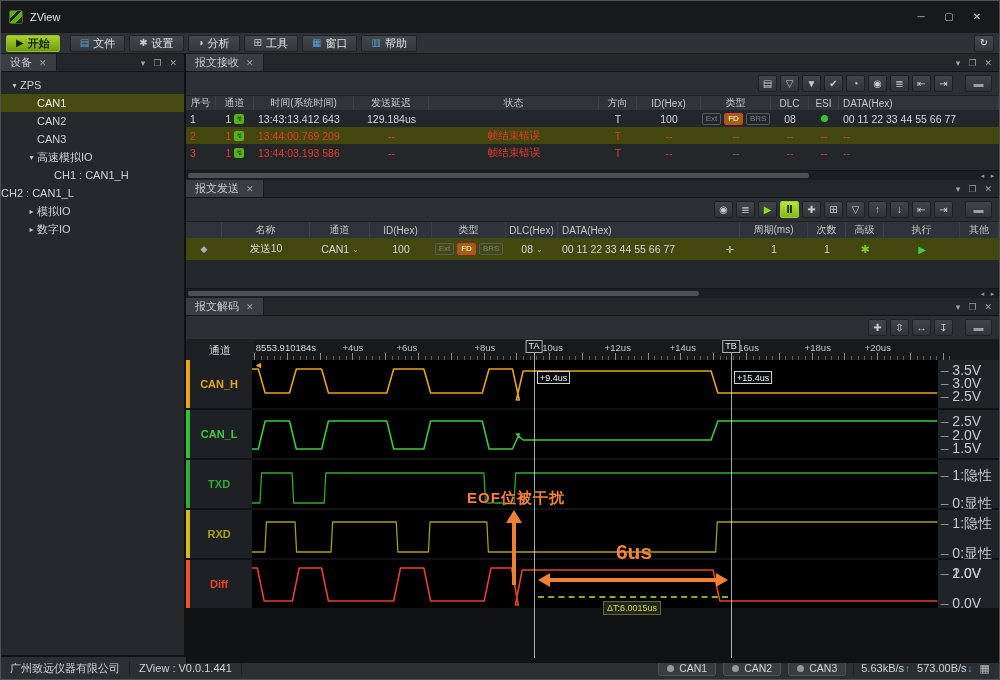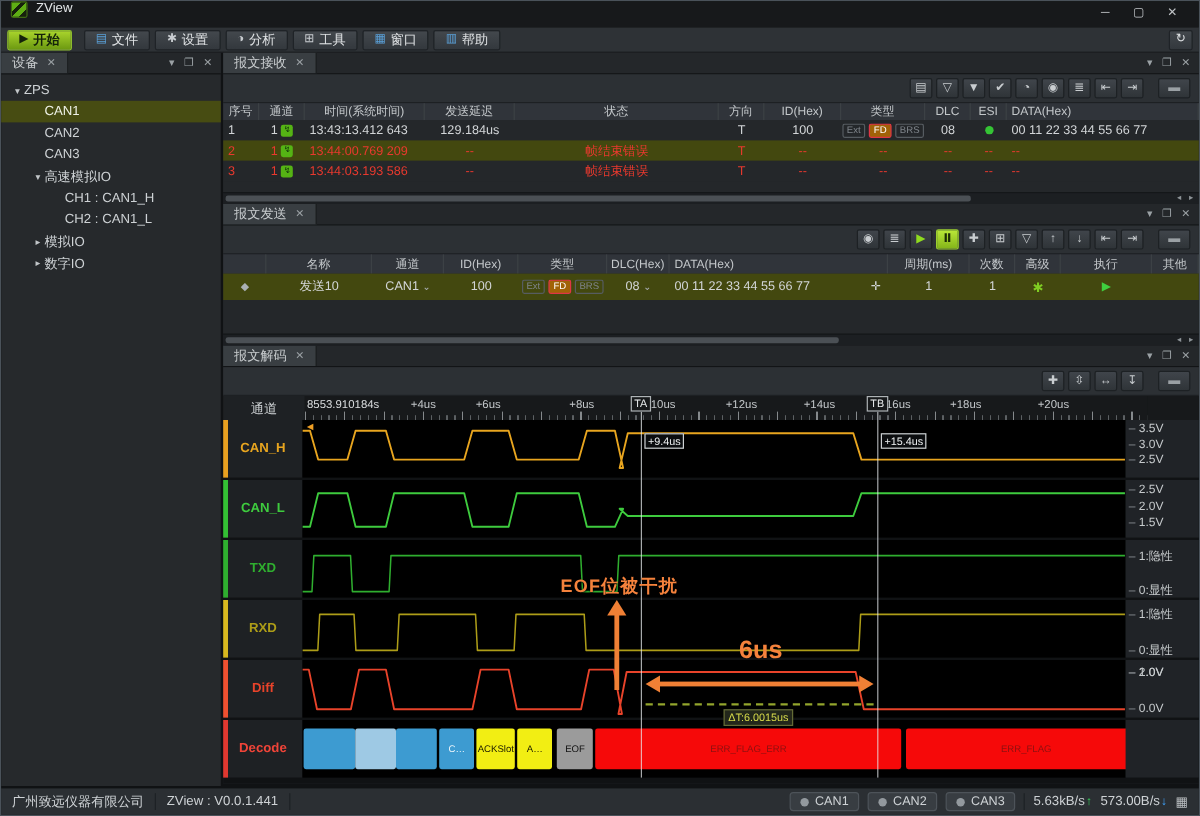--- a/index.html
+++ b/index.html
@@ -1,21 +1,21 @@
 <!DOCTYPE html>
 <html><head>
 <meta charset="utf-8">
 <style>
 *{margin:0;padding:0;box-sizing:border-box}
 html,body{width:1000px;height:680px;overflow:hidden;background:#101214;
   font-family:"Liberation Sans","DejaVu Sans",sans-serif;font-size:11px;color:#d4d7d9}
 #app{width:1000px;height:680px;border:1px solid #4a525a;display:flex;flex-direction:column;background:#17191b}
 
 
-.titlebar{height:22px;background:#17191b;display:flex;align-items:flex-start;padding:0 8px;gap:7px;flex:0 0 auto}
+.titlebar{height:22px;background:#17191b;display:flex;align-items:center;padding:16px 8px;gap:7px;flex:0 0 auto}
 .logo{width:14px;height:14px;border-radius:2px;border:1px solid #3f6a12;
   background:linear-gradient(135deg,#5fae14 0 30%,#17210c 30% 50%,#5fae14 50% 72%,#17210c 72%)}
 .title-text{color:#e4e7e9;font-size:11px}
 .win-controls{margin-left:auto;display:flex;gap:0;color:#c2c6c9}
 .win-btn{width:28px;text-align:center;font-size:10px;line-height:20px}
 
 
 .main-toolbar{height:21px;background:#2e3236;border-bottom:1px solid #1a1d20;display:flex;align-items:center;padding:0 5px;gap:4px;flex:0 0 auto}
 .tb-btn{height:17px;display:inline-flex;align-items:center;gap:4px;padding:0 9px;
   background:linear-gradient(#43484d,#33383d);border:1px solid #1f2327;border-radius:2px;color:#e0e3e5;font-size:11px}
@@ -91,21 +91,21 @@
   background-size:100% 7px,100% 4px;background-position:left bottom,left bottom;background-repeat:no-repeat}
 .ruler .start{position:absolute;left:2px;top:2px;font-size:9.5px;color:#dbdee0}
 .ruler .tick{position:absolute;top:2px;transform:translateX(-50%);font-size:9.5px;color:#c3c7ca}
 .scale-head{width:43px;background:#17191b}
 .wave-rows{display:flex;flex-direction:column;gap:2px;background:#101214}
 .wv-row{height:48px;display:flex}
 .wv-label{width:68px;background:#1e2124;position:relative;display:flex;align-items:center;justify-content:center;font-size:11px;font-weight:bold}
 .wv-label .bar{position:absolute;left:0;top:0;bottom:0;width:4px}
 .wv-wave{width:704px;background:#000;position:relative}
 .wv-wave svg{display:block;width:100%;height:100%}
-.wv-scale{width:63px;background:#202327;position:relative;font-size:10px;color:#c6cacc}
+.wv-scale{width:63px;background:#202327;position:relative;font-size:14px;color:#c6cacc}
 .wv-scale span{position:absolute;left:3px;white-space:nowrap}
 .wv-scale span::before{content:"– ";color:#8d9295}
 .blk{position:absolute;top:7px;height:34px;border-radius:2px;display:flex;align-items:center;justify-content:center;font-size:8px;overflow:hidden;white-space:nowrap}
 .c-blue{background:#3d9bd1;color:#eef6fb}
 .c-lightblue{background:#9ec9e4;color:#12303f}
 .c-yellow{background:#f2ee13;color:#1c1c00}
 .c-gray{background:#9b9b9b;color:#111}
 .c-red{background:#f60909;color:#8e1111}
 
 
@@ -215,21 +215,21 @@
           <div class="tree-item" style="padding-left: 36px;">
             <span>CAN3</span>
           </div>
           <div class="tree-item" style="padding-left: 25px;">
             <span class="arr">▾</span>
             <span>高速模拟IO</span>
           </div>
           <div class="tree-item" style="padding-left: 53px;">
             <span>CH1 : CAN1_H</span>
           </div>
-          <div class="tree-item" style="padding-left: 53px;">
+          <div class="tree-item" style="">
             <span>CH2 : CAN1_L</span>
           </div>
           <div class="tree-item" style="padding-left: 25px;">
             <span class="arr">▸</span>
             <span>模拟IO</span>
           </div>
           <div class="tree-item" style="padding-left: 25px;">
             <span class="arr">▸</span>
             <span>数字IO</span>
           </div>
@@ -440,21 +440,21 @@
             <div class="chan-head">通道</div>
             <div class="ruler" id="ruler">
               <span class="start">8553.910184s</span>
             <span class="tick" style="left: 99px;">+4us</span>
                 <span class="tick" style="left: 153px;">+6us</span>
                 <span class="tick" style="left: 231px;">+8us</span>
                 <span class="tick" style="left: 296px;">+10us</span>
                 <span class="tick" style="left: 364px;">+12us</span>
                 <span class="tick" style="left: 429px;">+14us</span>
                 <span class="tick" style="left: 492px;">+16us</span>
-                <span class="tick" style="left: 551px;">+18us</span>
+                <span class="tick" style="left: 564px;">+18us</span>
                 <span class="tick" style="left: 624px;">+20us</span>
               </div>
             <div class="scale-head"></div>
           </div>
           <div class="wave-rows" id="wave-rows">
               <div class="wv-row">
                 <div class="wv-label">
                   <span class="bar" style="background: rgb(232, 160, 32);"></span>
                   <span style="color: rgb(232, 165, 31);">CAN_H</span>
                 </div>
@@ -523,38 +523,20 @@
                 <div class="wv-wave">
                   <svg viewBox="0 0 704 48" preserveAspectRatio="none">
                     <path d="M0,8 L5.5,8 L12.5,41 L41.5,41 L48.5,8 L71.5,8 L78.5,41 L145.5,41 L152.5,8 L176.5,8 L183.5,41 L238.5,41 L245.5,8 L266.5,8 L273.5,45 L270.5,45 L277.5,10 L473.5,10 L480.5,41 L704,41" fill="none" stroke="#e8432a" stroke-width="1.6" stroke-linejoin="round"></path>
                   </svg>
                 </div>
                 <div class="wv-scale">
                   <span style="top: 5px;">2.0V</span>
                   <span style="top: 5px;">1.0V</span>
                   <span style="top: 35px;">0.0V</span>
                 </div>
-              </div>
-              <div class="wv-row">
-                <div class="wv-label">
-                  <span class="bar" style="background: rgb(224, 56, 48);"></span>
-                  <span style="color: rgb(240, 68, 56);">Decode</span>
-                </div>
-                <div class="wv-wave">
-                  <div class="blk c-blue" style="left: 1px; width: 43px;"></div>
-                  <div class="blk c-lightblue" style="left: 44px; width: 34px;"></div>
-                  <div class="blk c-blue" style="left: 78px; width: 34px;"></div>
-                  <div class="blk c-blue" style="left: 114px; width: 29px;">C…</div>
-                  <div class="blk c-yellow" style="left: 145px; width: 32px;">ACKSlot</div>
-                  <div class="blk c-yellow" style="left: 179px; width: 29px;">A…</div>
-                  <div class="blk c-gray" style="left: 212px; width: 30px;">EOF</div>
-                  <div class="blk c-red" style="left: 244px; width: 255px;">ERR_FLAG_ERR</div>
-                  <div class="blk c-red" style="left: 503px; width: 200px;">ERR_FLAG</div>
-                </div>
-                <div class="wv-scale"></div>
               </div>
             </div>
           <div class="overlay">
             <div class="cursor-line" id="curA" style="left: 280px;"></div>
             <div class="cursor-line" id="curB" style="left: 477px;"></div>
             <div class="cursor-tag" id="tagA" style="left: 280px;">TA</div>
             <div class="cursor-tag" id="tagB" style="left: 477px;">TB</div>
             <div class="time-chip" id="chipA" style="left: 283px;">+9.4us</div>
             <div class="time-chip" id="chipB" style="left: 480px;">+15.4us</div>
             <div class="eof-note">EOF位被干扰</div>

